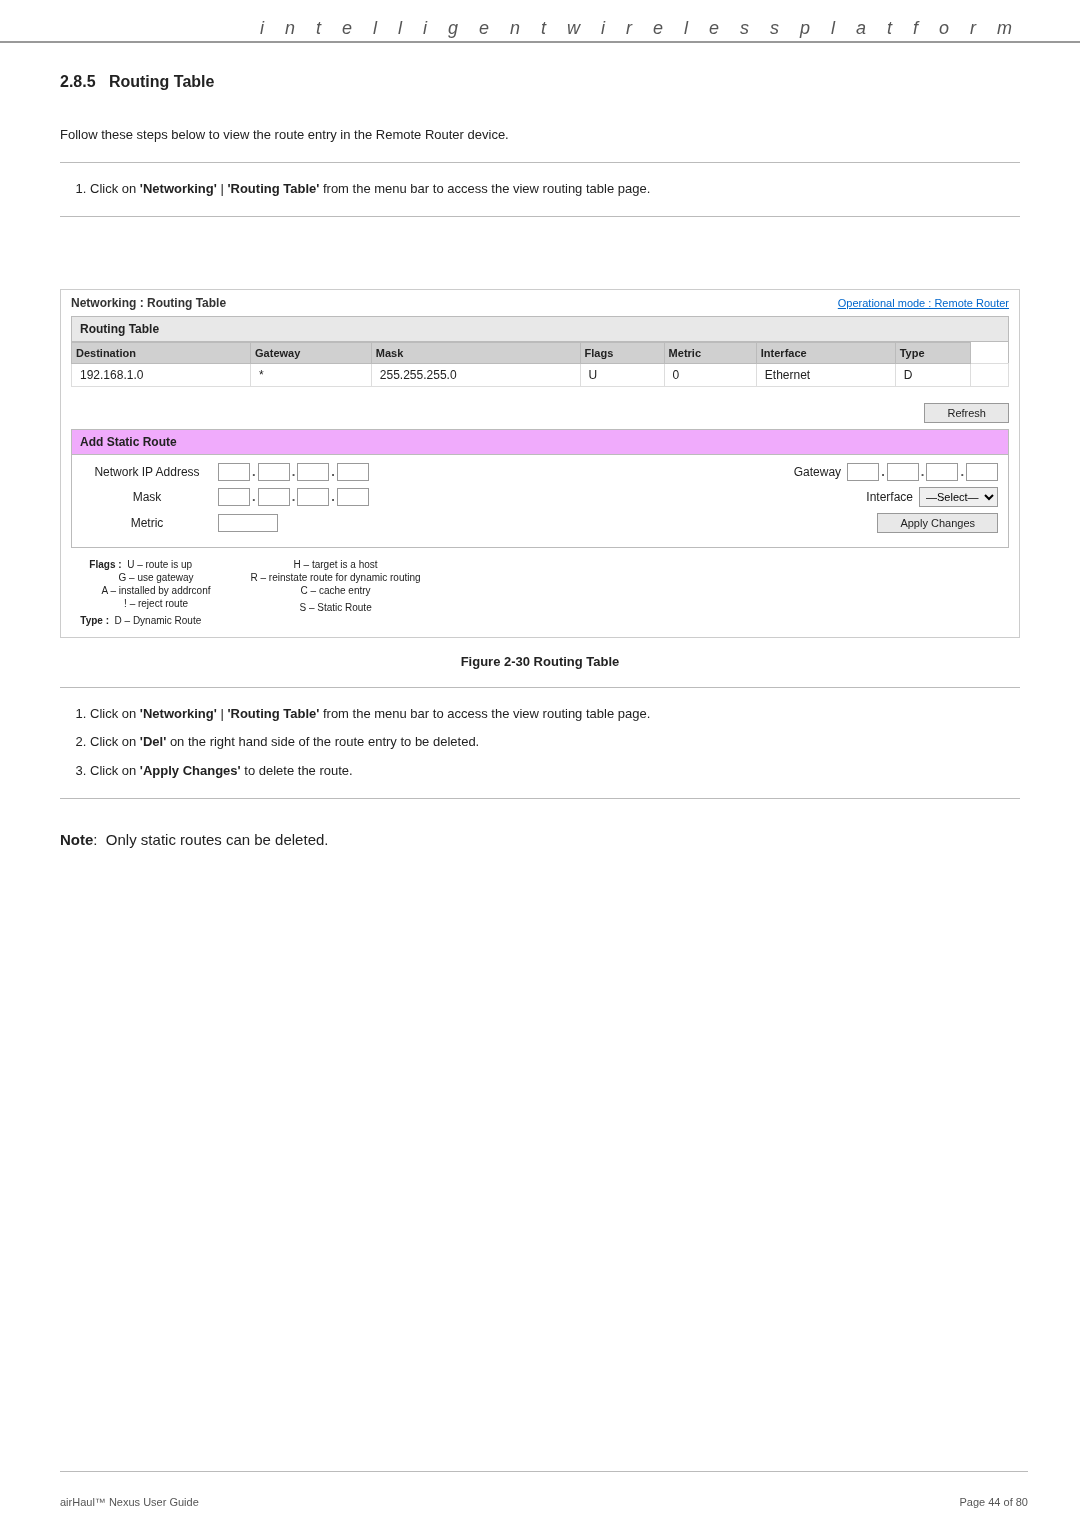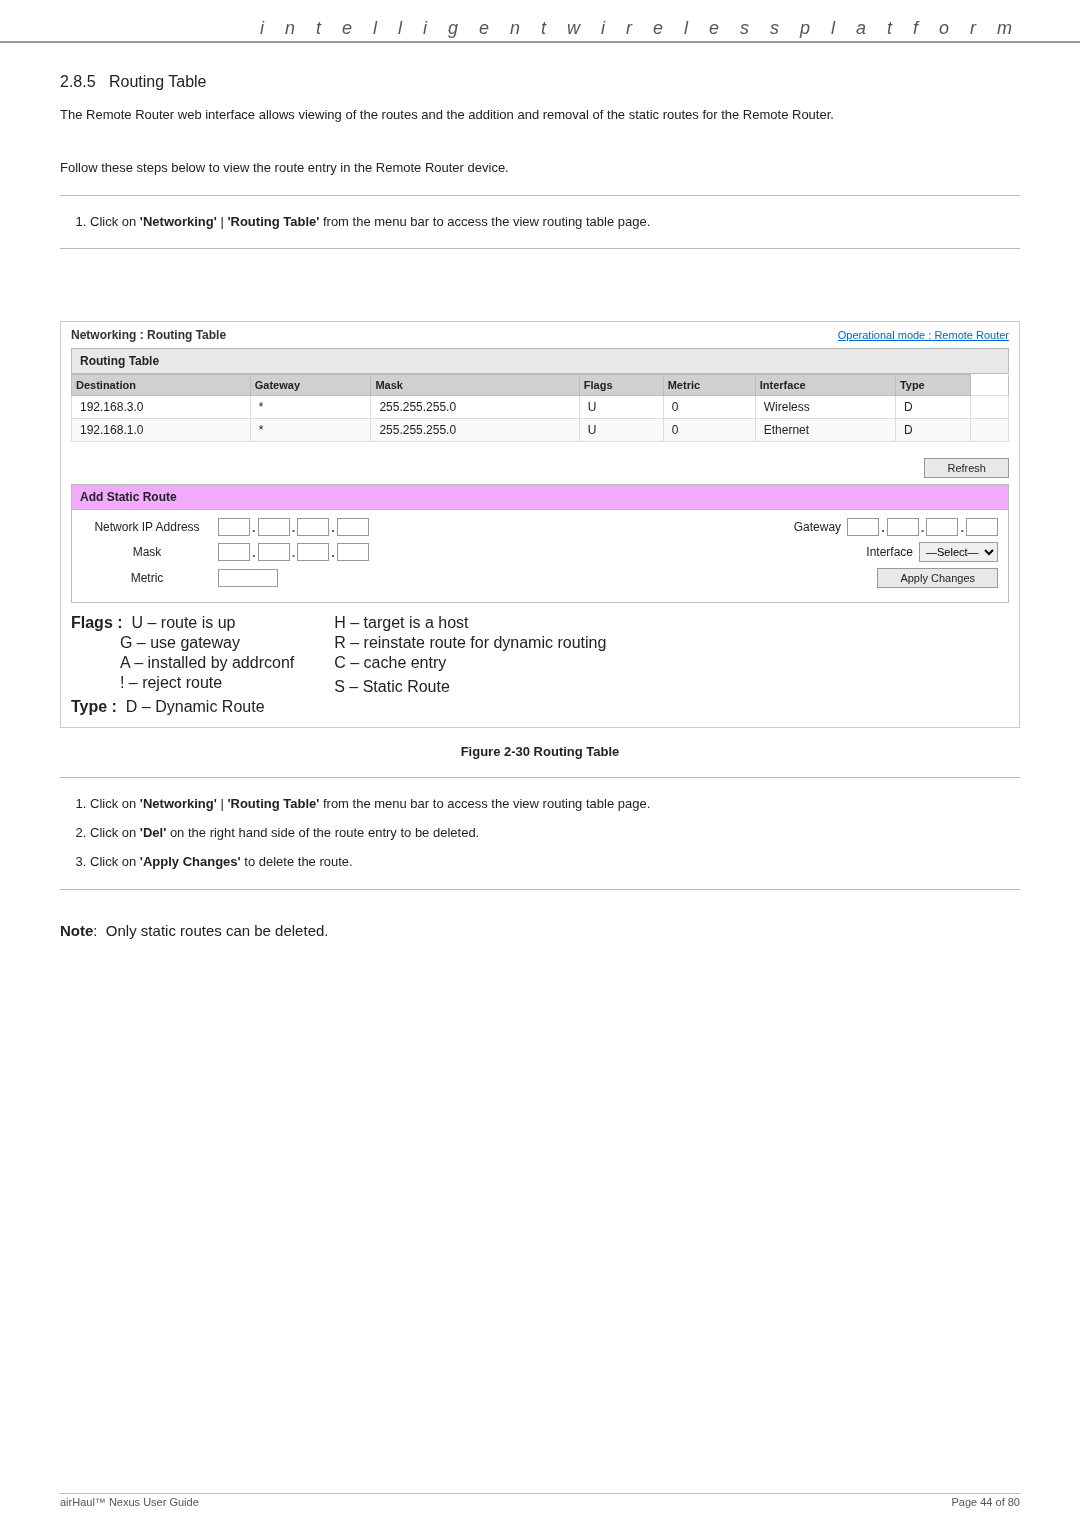--- a/index.html
+++ b/index.html
@@ -27,21 +27,21 @@
     }
 
     
     .content {
       padding: 30px 60px 60px 60px;
     }
 
     
     .section-heading {
       font-size: 16px;
-      font-weight: normal;
+      font-weight: bold;
       margin-bottom: 14px;
     }
 
     
     .para {
       font-size: 13px;
       line-height: 1.6;
       margin-bottom: 12px;
     }
 
@@ -196,47 +196,47 @@
       height: 20px;
       border: 1px solid #999;
       padding: 0 2px;
     }
 
     
     .flags-section {
       margin: 10px 10px 10px 10px;
       font-size: 12px;
     }
-    .flags-item { padding: 1px 0; font-size: 16px; }
+    .flags-item { padding: 1px 0; font-size: 10px; text-align: center; }
 
     
     .figure-caption {
       text-align: center;
       font-weight: bold;
       font-size: 13px;
       margin: 10px 0 18px 0;
     }
 
     
     .note-block {
       margin-top: 32px;
       font-size: 15px;
     }
 
     
     .footer {
       position: absolute;
       bottom: 20px;
       left: 60px;
-      right: 60px;
+      right: 52px;
       display: flex;
       justify-content: space-between;
       align-items: center;
       border-top: 1px solid #bbb;
-      padding-top: 2px;
+      padding-top: 24px;
       font-size: 11px;
       color: #555;
     }
 
     
     b { font-weight: bold; }
   </style>
 </head>
 <body>
 
@@ -245,21 +245,20 @@
 </div>
 
 <div class="content">
 
   <div class="section-heading">
     <span>2.8.5</span>
     &nbsp;
     <span>Routing Table</span>
   </div>
 
-  <p class="para">The Remote Router web interface allows viewing of the routes and the addition and removal of the static routes for the Remote Router.</p>
 
   <div class="spacer"></div>
 
   <p class="para">Follow these steps below to view the route entry in the Remote Router device.</p>
 
   <hr class="divider">
 
   <ol class="step-list">
     <li>
       Click on <b>'Networking'</b> | <b>'Routing Table'</b> from the menu bar to access the view routing table page.
@@ -286,30 +285,20 @@
             <th>Destination</th>
             <th>Gateway</th>
             <th>Mask</th>
             <th>Flags</th>
             <th>Metric</th>
             <th>Interface</th>
             <th>Type</th>
           </tr>
         </thead>
         <tbody id="routing-table-body">
-        <tr>
-              <td>192.168.3.0</td>
-              <td>*</td>
-              <td>255.255.255.0</td>
-              <td>U</td>
-              <td>0</td>
-              <td>Wireless</td>
-              <td>D</td>
-              <td></td>
-            </tr>
             <tr>
               <td>192.168.1.0</td>
               <td>*</td>
               <td>255.255.255.0</td>
               <td>U</td>
               <td>0</td>
               <td>Ethernet</td>
               <td>D</td>
               <td></td>
             </tr>

